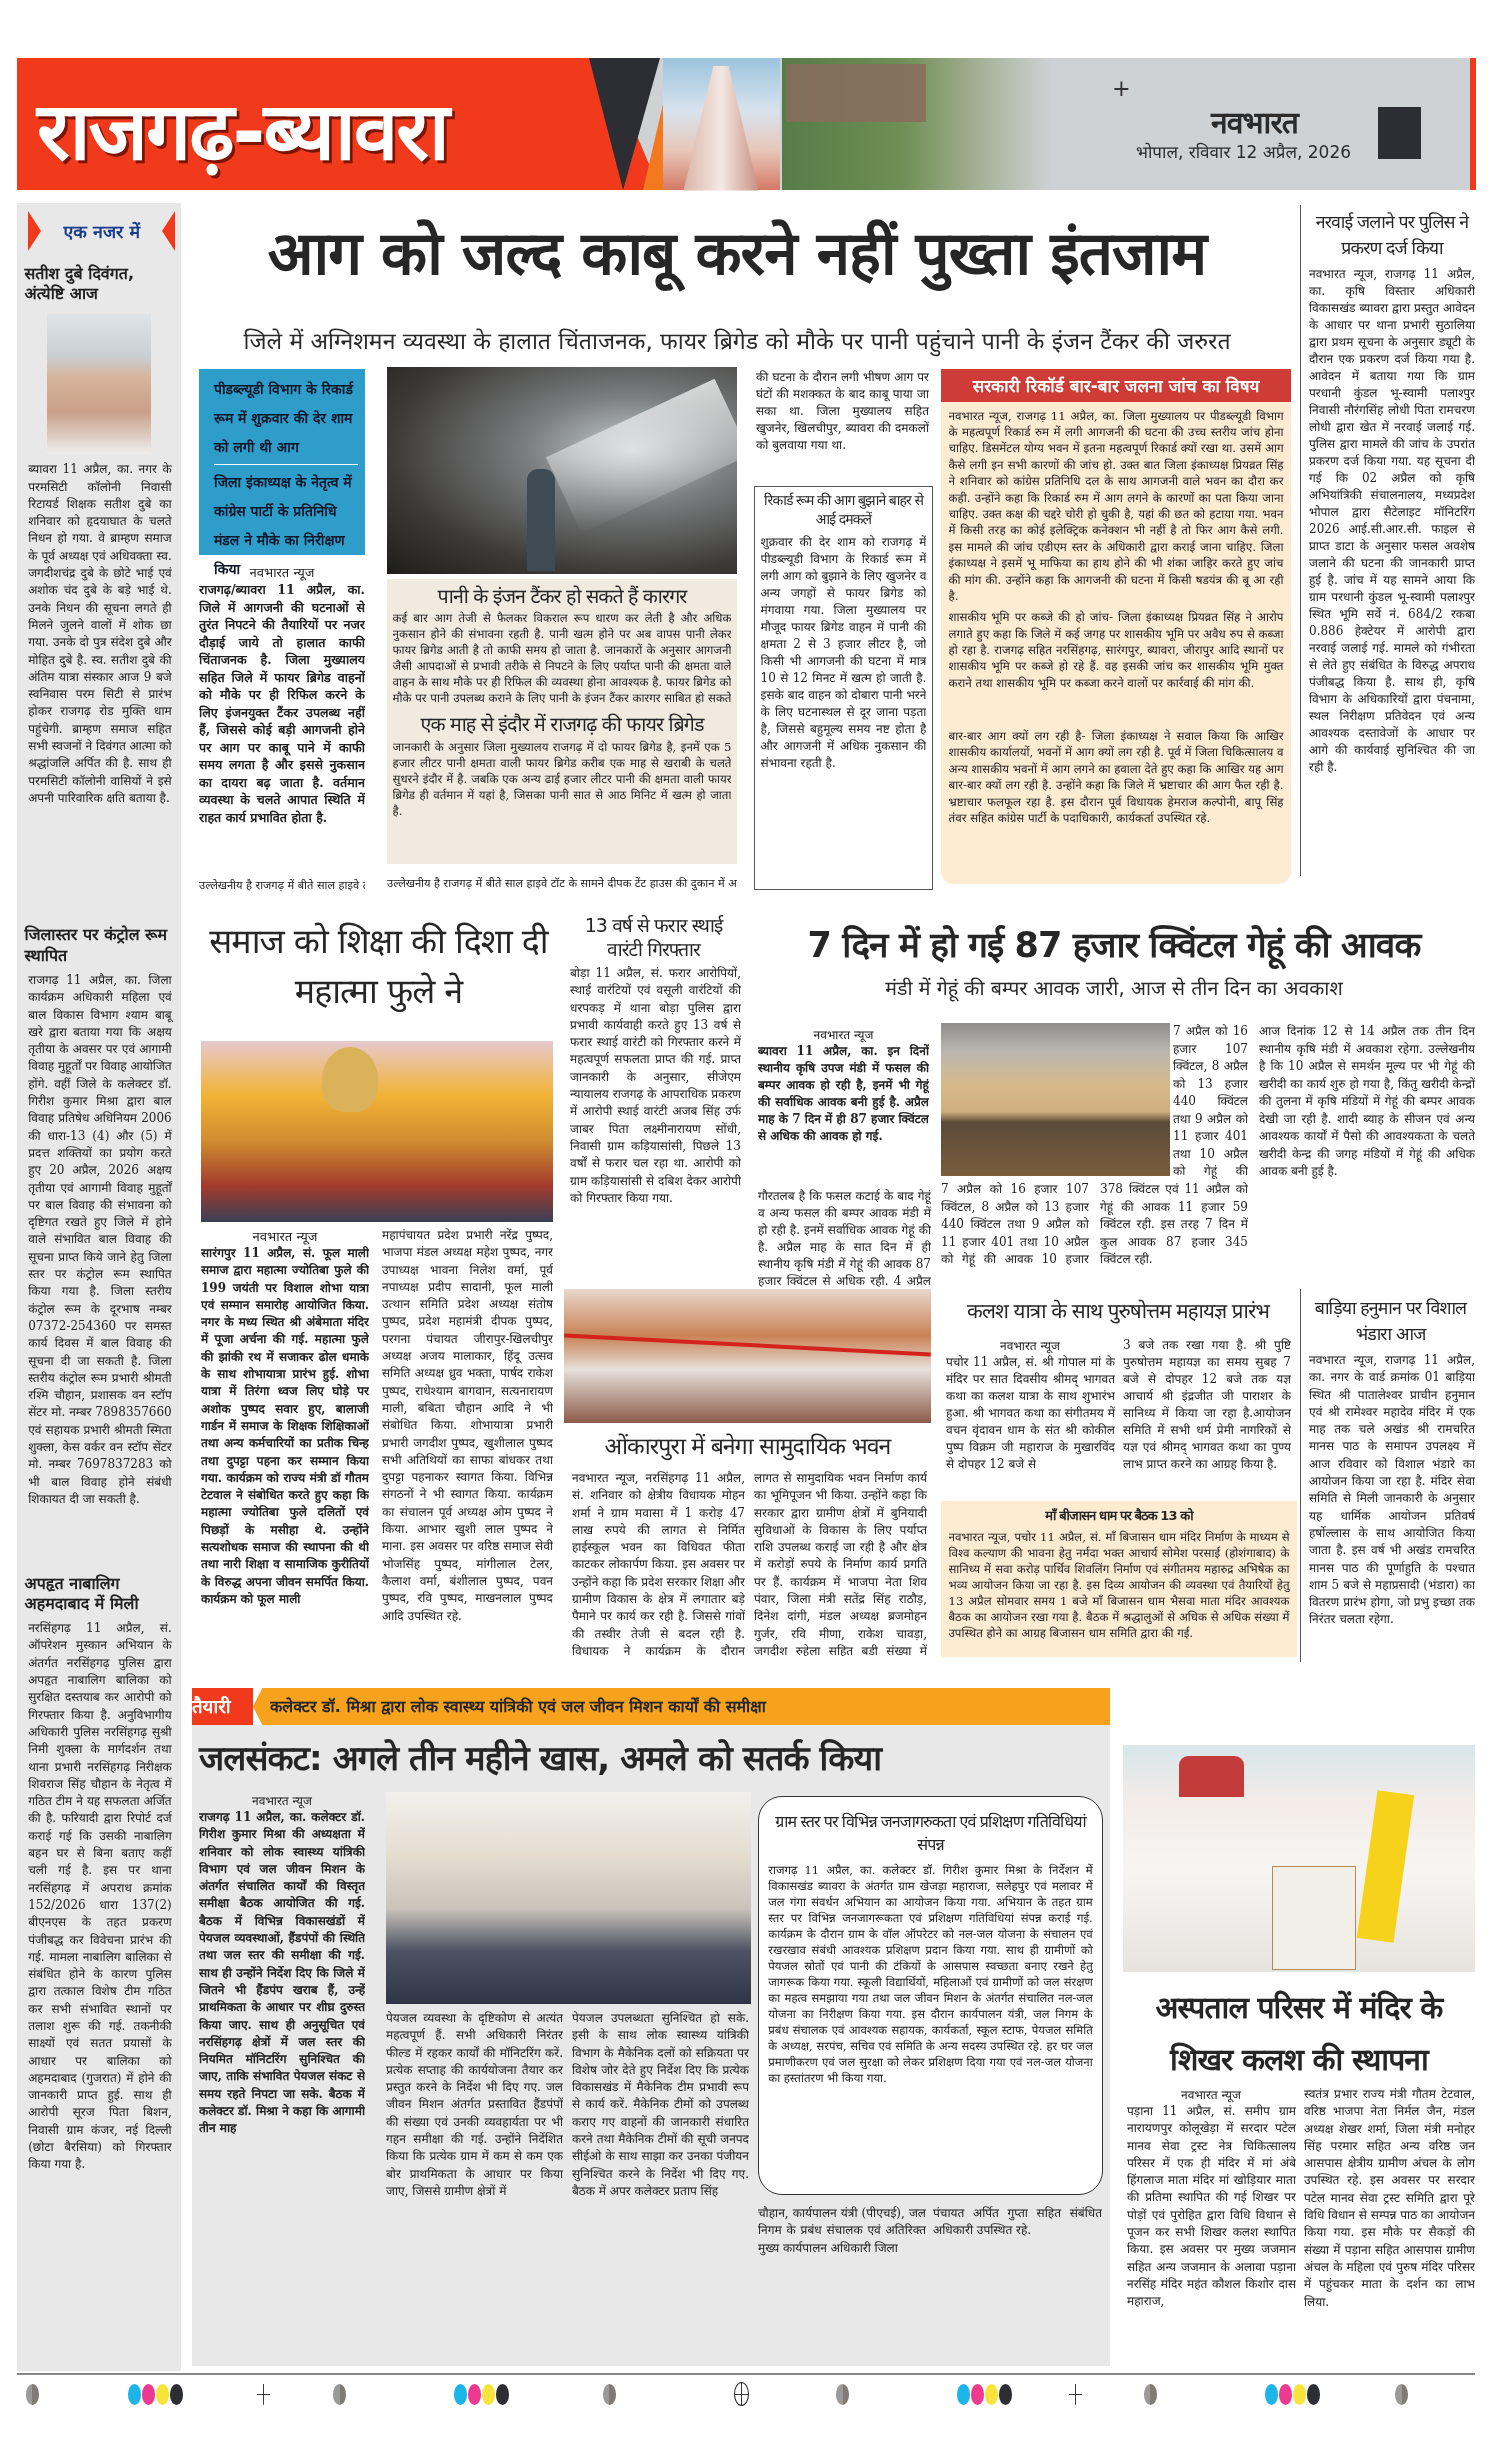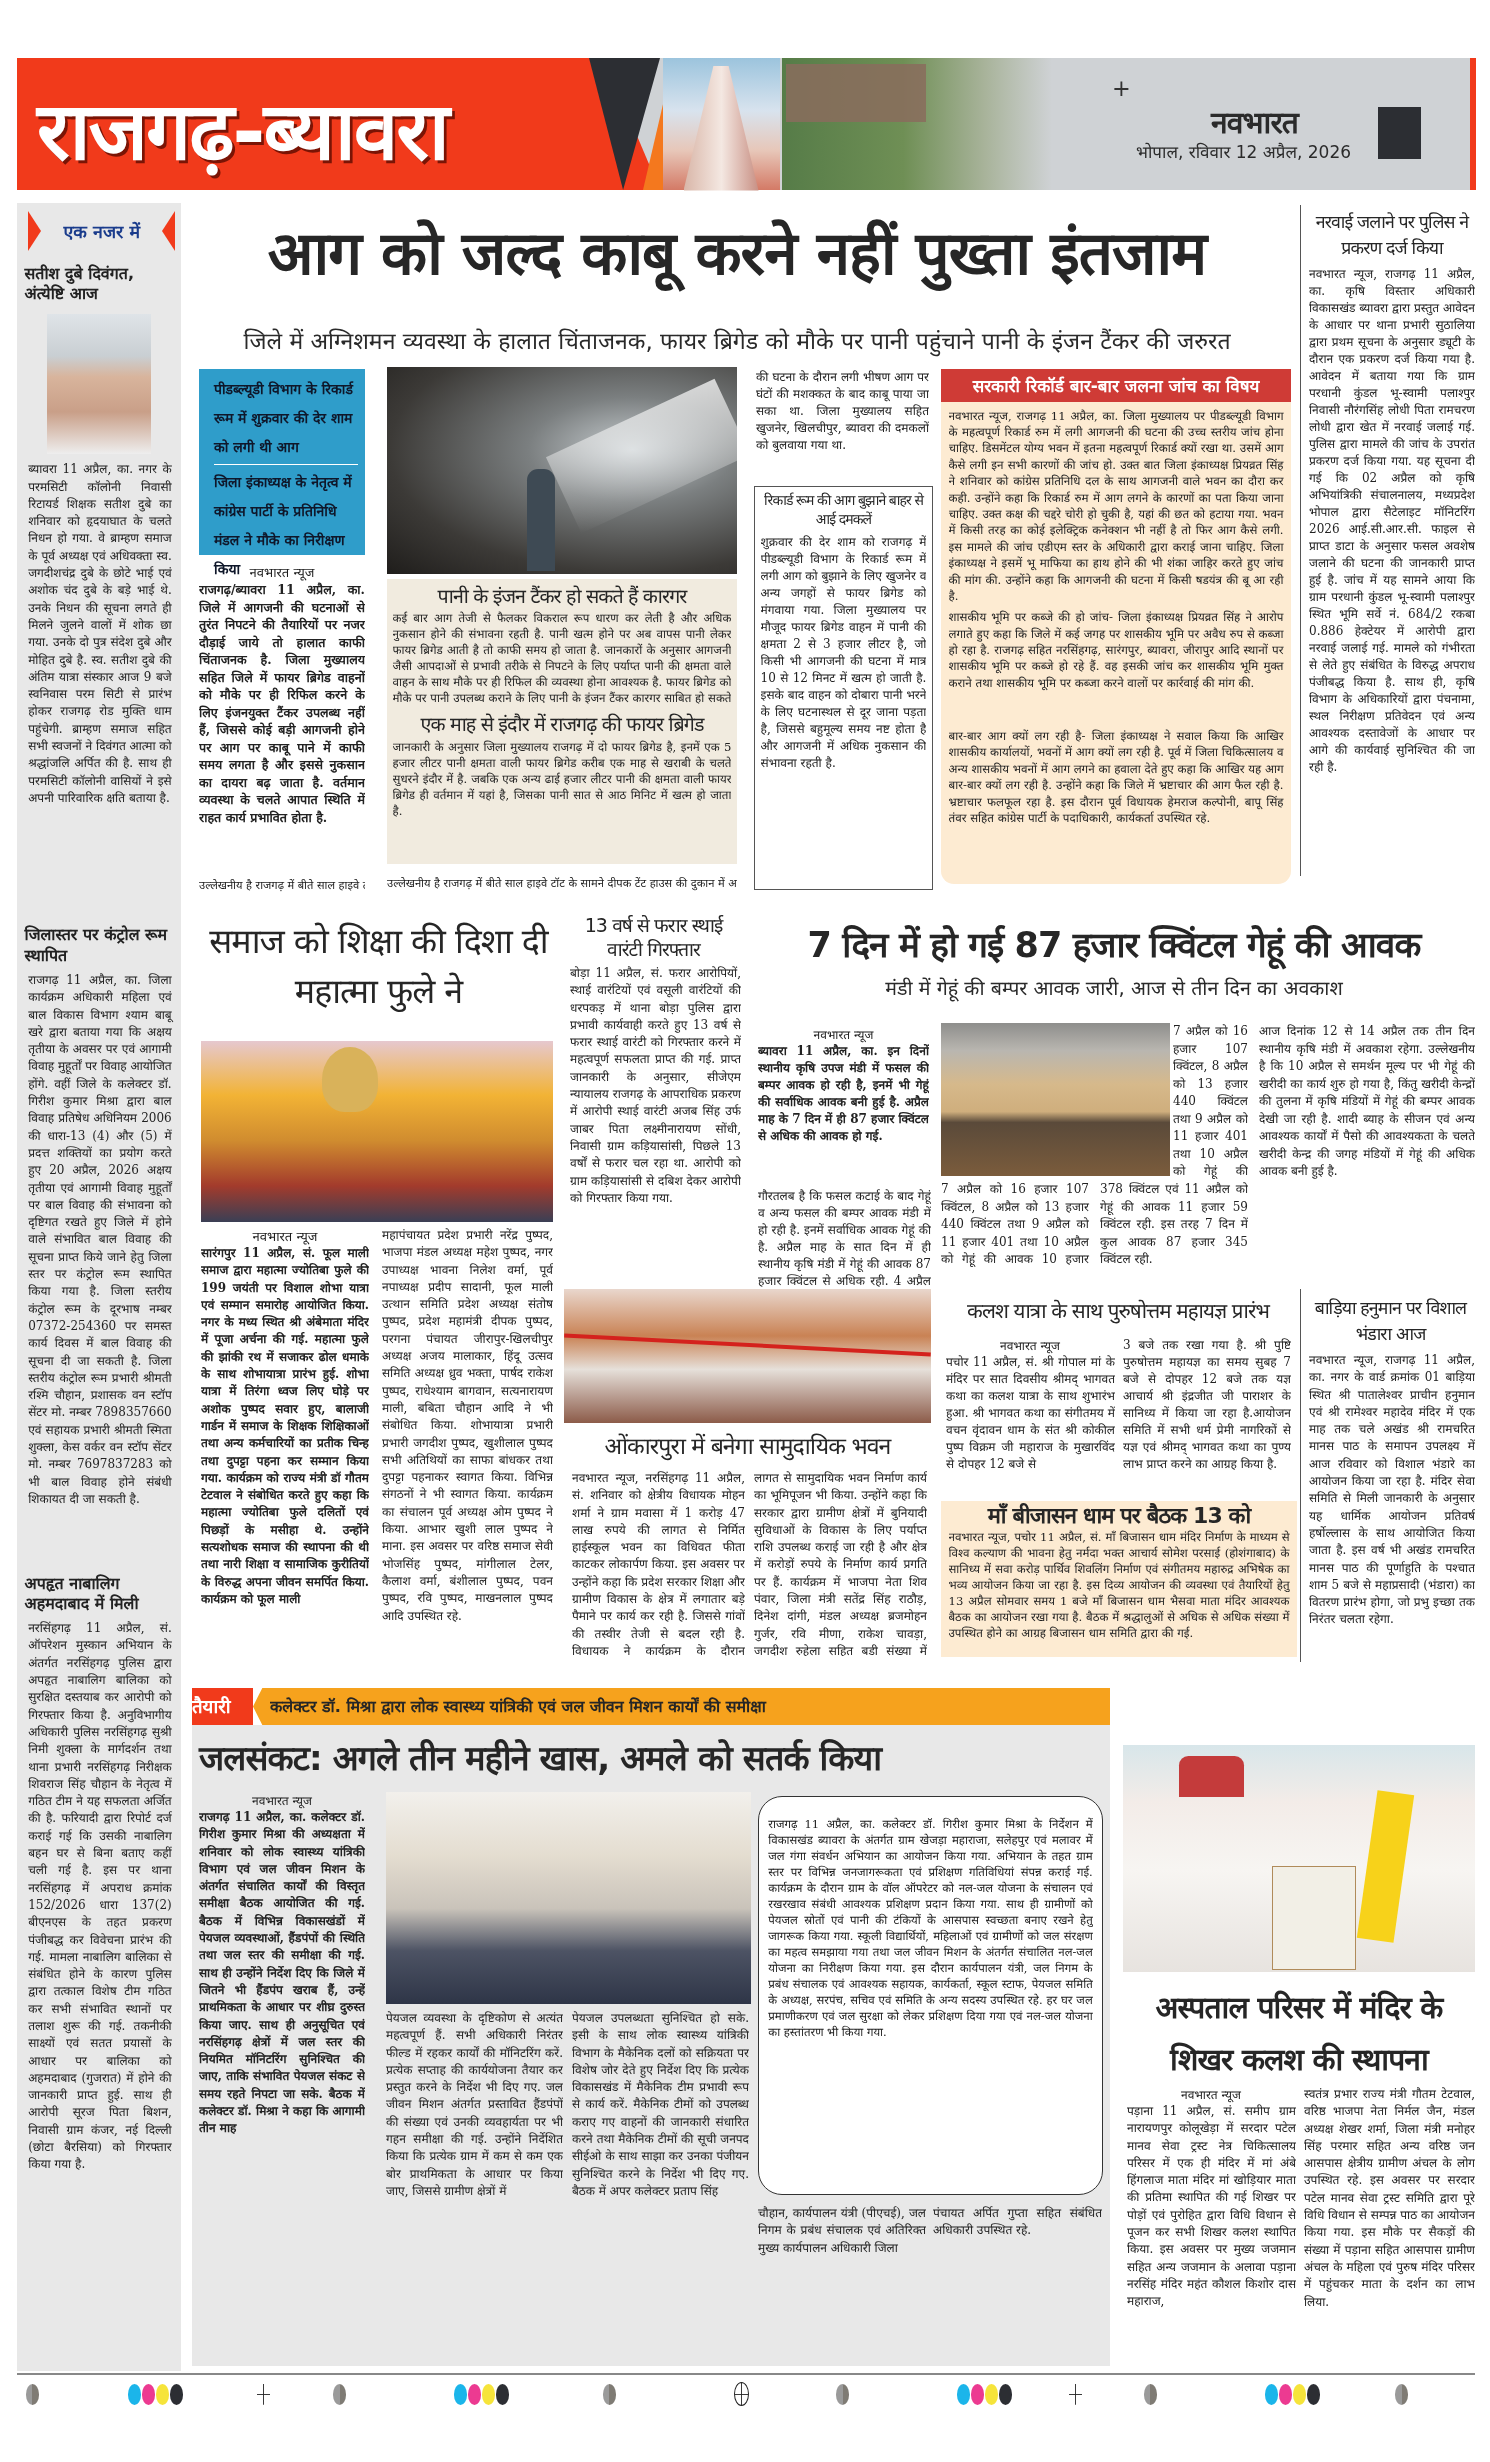--- a/index.html
+++ b/index.html
@@ -138,41 +138,42 @@
 <div class="abs hd" style="left:564px;top:1430px;width:367px;font-size:23px;line-height:32px;font-weight:normal">ओंकारपुरा में बनेगा सामुदायिक भवन</div>
 <div class="abs p" style="left:572px;top:1470px;width:173px;height:186px;overflow:hidden;font-size:12px;line-height:17.3px">नवभारत न्यूज, नरसिंहगढ़ 11 अप्रैल, सं. शनिवार को क्षेत्रीय विधायक मोहन शर्मा ने ग्राम मवासा में 1 करोड़ 47 लाख रुपये की लागत से निर्मित हाईस्कूल भवन का विधिवत फीता काटकर लोकार्पण किया. इस अवसर पर उन्होंने कहा कि प्रदेश सरकार शिक्षा और ग्रामीण विकास के क्षेत्र में लगातार बड़े पैमाने पर कार्य कर रही है. जिससे गांवों की तस्वीर तेजी से बदल रही है. विधायक ने कार्यक्रम के दौरान ओंकारपुरा में 25 लाख रुपये की</div>
 <div class="abs p" style="left:754px;top:1470px;width:173px;height:186px;overflow:hidden;font-size:12px;line-height:17.3px">लागत से सामुदायिक भवन निर्माण कार्य का भूमिपूजन भी किया. उन्होंने कहा कि सरकार द्वारा ग्रामीण क्षेत्रों में बुनियादी सुविधाओं के विकास के लिए पर्याप्त राशि उपलब्ध कराई जा रही है और क्षेत्र में करोड़ों रुपये के निर्माण कार्य प्रगति पर हैं. कार्यक्रम में भाजपा नेता शिव पंवार, जिला मंत्री सतेंद्र सिंह राठौड़, दिनेश दांगी, मंडल अध्यक्ष ब्रजमोहन गुर्जर, रवि मीणा, राकेश चावड़ा, जगदीश रुहेला सहित बड़ी संख्या में ग्रामीणजन उपस्थित रहे.</div>
 
 <div class="abs hd" style="left:941px;top:1295px;width:354px;font-size:20.5px;line-height:32px;font-weight:normal">कलश यात्रा के साथ पुरुषोत्तम महायज्ञ प्रारंभ</div>
 <div class="abs" style="left:946px;top:1337px;width:168px;text-align:center;font-family:'DejaVu Serif',serif;font-size:12px">नवभारत न्यूज</div>
 <div class="abs p" style="left:946px;top:1354px;width:169px;height:136px;overflow:hidden;font-size:12px;line-height:17px">पचोर 11 अप्रैल, सं. श्री गोपाल मां के मंदिर पर सात दिवसीय श्रीमद् भागवत कथा का कलश यात्रा के साथ शुभारंभ हुआ. श्री भागवत कथा का संगीतमय में वचन वृंदावन धाम के संत श्री कोकील पुष्प विक्रम जी महाराज के मुखारविंद से दोपहर 12 बजे से</div>
 <div class="abs p" style="left:1123px;top:1337px;width:168px;height:153px;overflow:hidden;font-size:12px;line-height:17px">3 बजे तक रखा गया है. श्री पुष्टि पुरुषोत्तम महायज्ञ का समय सुबह 7 बजे से दोपहर 12 बजे तक यज्ञ आचार्य श्री इंद्रजीत जी पाराशर के सानिध्य में किया जा रहा है.आयोजन समिति में सभी धर्म प्रेमी नागरिकों से यज्ञ एवं श्रीमद् भागवत कथा का पुण्य लाभ प्राप्त करने का आग्रह किया है.</div>
 
 <div class="abs peach" style="left:941px;top:1501px;width:356px;height:156px;padding:1.9px 7.5px">
-  <div class="hd" style="font-size:22px;line-height:26px">माँ बीजासन धाम पर बैठक 13 को</div>
+  <div class="hd" style="font-size:13px;line-height:26px">माँ बीजासन धाम पर बैठक 13 को</div>
   <div class="p" style="font-size:11.6px;line-height:16px;height:123px;overflow:hidden">नवभारत न्यूज, पचोर 11 अप्रैल, सं. माँ बिजासन धाम मंदिर निर्माण के माध्यम से विश्व कल्याण की भावना हेतु नर्मदा भक्त आचार्य सोमेश परसाई (होशंगाबाद) के सानिध्य में सवा करोड़ पार्थिव शिवलिंग निर्माण एवं संगीतमय महारुद्र अभिषेक का भव्य आयोजन किया जा रहा है. इस दिव्य आयोजन की व्यवस्था एवं तैयारियों हेतु 13 अप्रैल सोमवार समय 1 बजे माँ बिजासन धाम भैसवा माता मंदिर आवश्यक बैठक का आयोजन रखा गया है. बैठक में श्रद्धालुओं से अधिक से अधिक संख्या में उपस्थित होने का आग्रह बिजासन धाम समिति द्वारा की गई.</div>
 </div>
 
 <div class="abs rule" style="left:1300px;top:1289px;width:0.9px;height:373px"></div>
 <div class="abs hd" style="left:1306px;top:1295px;width:169px;font-size:17.7px;line-height:26px;font-weight:normal">बाड़िया हनुमान पर विशाल भंडारा आज</div>
 <div class="abs p" style="left:1309px;top:1352px;width:166px;height:307px;overflow:hidden;font-size:12px;line-height:17.3px">नवभारत न्यूज, राजगढ़ 11 अप्रैल, का. नगर के वार्ड क्रमांक 01 बाड़िया स्थित श्री पातालेश्वर प्राचीन हनुमान एवं श्री रामेश्वर महादेव मंदिर में एक माह तक चले अखंड श्री रामचरित मानस पाठ के समापन उपलक्ष्य में आज रविवार को विशाल भंडारे का आयोजन किया जा रहा है. मंदिर सेवा समिति से मिली जानकारी के अनुसार यह धार्मिक आयोजन प्रतिवर्ष हर्षोल्लास के साथ आयोजित किया जाता है. इस वर्ष भी अखंड रामचरित मानस पाठ की पूर्णाहुति के पश्चात शाम 5 बजे से महाप्रसादी (भंडारा) का वितरण प्रारंभ होगा, जो प्रभु इच्छा तक निरंतर चलता रहेगा.</div>
 
 <div class="abs" style="left:192px;top:1688px;width:61px;height:37px;background:#f13a1b;color:#fff;font-family:'DejaVu Sans',sans-serif;font-weight:bold;font-size:18.6px;line-height:37px;text-align:left">तैयारी</div>
 <div class="abs" style="left:253px;top:1688px;width:857px;height:37px;background:#f6a21d;clip-path:polygon(9.3px 0,100% 0,100% 100%,9.3px 100%,0 50%)"></div>
 <div class="abs" style="left:270px;top:1688px;width:838px;height:37px;font-family:'DejaVu Sans',sans-serif;font-weight:bold;font-size:16px;line-height:37px;color:#262626;white-space:nowrap;overflow:hidden">कलेक्टर डॉ. मिश्रा द्वारा लोक स्वास्थ्य यांत्रिकी एवं जल जीवन मिशन कार्यों की समीक्षा</div>
 
 <div class="abs" style="left:192px;top:1725px;width:918px;height:641px;background:#e8e8e8"></div>
 <div class="abs hd" style="left:199px;top:1732px;width:903px;font-size:34px;line-height:52px;text-align:left">जलसंकट: अगले तीन महीने खास, अमले को सतर्क किया</div>
 <div class="abs" style="left:199px;top:1792px;width:166px;text-align:center;font-family:'DejaVu Serif',serif;font-size:12px">नवभारत न्यूज</div>
 <div class="abs p dl" style="left:199px;top:1809px;width:166px;height:549px;overflow:hidden;font-size:12px;line-height:17.3px">राजगढ़ 11 अप्रैल, का. कलेक्टर डॉ. गिरीश कुमार मिश्रा की अध्यक्षता में शनिवार को लोक स्वास्थ्य यांत्रिकी विभाग एवं जल जीवन मिशन के अंतर्गत संचालित कार्यों की विस्तृत समीक्षा बैठक आयोजित की गई. बैठक में विभिन्न विकासखंडों में पेयजल व्यवस्थाओं, हैंडपंपों की स्थिति तथा जल स्तर की समीक्षा की गई. साथ ही उन्होंने निर्देश दिए कि जिले में जितने भी हैंडपंप खराब हैं, उन्हें प्राथमिकता के आधार पर शीघ्र दुरुस्त किया जाए. साथ ही अनुसूचित एवं नरसिंहगढ़ क्षेत्रों में जल स्तर की नियमित मॉनिटरिंग सुनिश्चित की जाए, ताकि संभावित पेयजल संकट से समय रहते निपटा जा सके. बैठक में कलेक्टर डॉ. मिश्रा ने कहा कि आगामी तीन माह</div>
 <div class="abs photo" style="left:386px;top:1792px;width:365px;height:212px;background:linear-gradient(180deg,#f2f0ec 0%,#e4ddd0 30%,#c9c3ba 55%,#4d5364 75%,#2e3547 100%)"></div>
 <div class="abs p" style="left:386px;top:2010px;width:177px;height:354px;overflow:hidden;font-size:12px;line-height:17.3px">पेयजल व्यवस्था के दृष्टिकोण से अत्यंत महत्वपूर्ण हैं. सभी अधिकारी निरंतर फील्ड में रहकर कार्यों की मॉनिटरिंग करें. प्रत्येक सप्ताह की कार्ययोजना तैयार कर प्रस्तुत करने के निर्देश भी दिए गए. जल जीवन मिशन अंतर्गत प्रस्तावित हैंडपंपों की संख्या एवं उनकी व्यवहार्यता पर भी गहन समीक्षा की गई. उन्होंने निर्देशित किया कि प्रत्येक ग्राम में कम से कम एक बोर प्राथमिकता के आधार पर किया जाए, जिससे ग्रामीण क्षेत्रों में</div>
 <div class="abs p" style="left:572px;top:2010px;width:177px;height:354px;overflow:hidden;font-size:12px;line-height:17.3px">पेयजल उपलब्धता सुनिश्चित हो सके. इसी के साथ लोक स्वास्थ्य यांत्रिकी विभाग के मैकेनिक दलों को सक्रियता पर विशेष जोर देते हुए निर्देश दिए कि प्रत्येक विकासखंड में मैकेनिक टीम प्रभावी रूप से कार्य करें. मैकेनिक टीमों को उपलब्ध कराए गए वाहनों की जानकारी संधारित करने तथा मैकेनिक टीमों की सूची जनपद सीईओ के साथ साझा कर उनका पंजीयन सुनिश्चित करने के निर्देश भी दिए गए. बैठक में अपर कलेक्टर प्रताप सिंह</div>
 
 <div class="abs" style="left:758px;top:1796px;width:345px;height:399px;background:#fff;border:1.4px solid #333;border-radius:24px;padding:13px 9.3px 7.5px">
+  <div class="hd" style="font-size:16px;line-height:23px;font-weight:normal">ग्राम स्तर पर विभिन्न जनजागरुकता एवं प्रशिक्षण गतिविधियां संपन्न</div>
   <div class="p" style="font-size:11.5px;line-height:16px;margin-top:5.6px;height:317px;overflow:hidden">राजगढ़ 11 अप्रैल, का. कलेक्टर डॉ. गिरीश कुमार मिश्रा के निर्देशन में विकासखंड ब्यावरा के अंतर्गत ग्राम खेजड़ा महाराजा, सलेहपुर एवं मलावर में जल गंगा संवर्धन अभियान का आयोजन किया गया. अभियान के तहत ग्राम स्तर पर विभिन्न जनजागरूकता एवं प्रशिक्षण गतिविधियां संपन्न कराई गई. कार्यक्रम के दौरान ग्राम के वॉल ऑपरेटर को नल-जल योजना के संचालन एवं रखरखाव संबंधी आवश्यक प्रशिक्षण प्रदान किया गया. साथ ही ग्रामीणों को पेयजल स्रोतों एवं पानी की टंकियों के आसपास स्वच्छता बनाए रखने हेतु जागरूक किया गया. स्कूली विद्यार्थियों, महिलाओं एवं ग्रामीणों को जल संरक्षण का महत्व समझाया गया तथा जल जीवन मिशन के अंतर्गत संचालित नल-जल योजना का निरीक्षण किया गया. इस दौरान कार्यपालन यंत्री, जल निगम के प्रबंध संचालक एवं आवश्यक सहायक, कार्यकर्ता, स्कूल स्टाफ, पेयजल समिति के अध्यक्ष, सरपंच, सचिव एवं समिति के अन्य सदस्य उपस्थित रहे. हर घर जल प्रमाणीकरण एवं जल सुरक्षा को लेकर प्रशिक्षण दिया गया एवं नल-जल योजना का हस्तांतरण भी किया गया.</div>
 </div>
 <div class="abs p" style="left:758px;top:2205px;width:168px;height:158px;overflow:hidden;font-size:12px;line-height:17.3px">चौहान, कार्यपालन यंत्री (पीएचई), जल निगम के प्रबंध संचालक एवं अतिरिक्त मुख्य कार्यपालन अधिकारी जिला</div>
 <div class="abs p" style="left:933px;top:2205px;width:169px;height:158px;overflow:hidden;font-size:12px;line-height:17.3px">पंचायत अर्पित गुप्ता सहित संबंधित अधिकारी उपस्थित रहे.</div>
 
 <div class="abs photo" style="left:1123px;top:1745px;width:352px;height:227px;background:linear-gradient(180deg,#d8e6ea 0%,#f3ece8 25%,#f7f5f2 55%,#e7e3df 100%)">
   <div style="position:absolute;left:56px;top:11.2px;width:65px;height:41px;background:#c43b3b;border-radius:9.3px 9.3px 0 0"></div>
   <div style="position:absolute;left:244px;top:47px;width:37px;height:149px;background:#f7d21a;transform:rotate(8deg)"></div>
   <div style="position:absolute;left:149px;top:121px;width:84px;height:104px;background:#f2efe6;border:1.9px solid #b08b5a"></div>
 </div>

